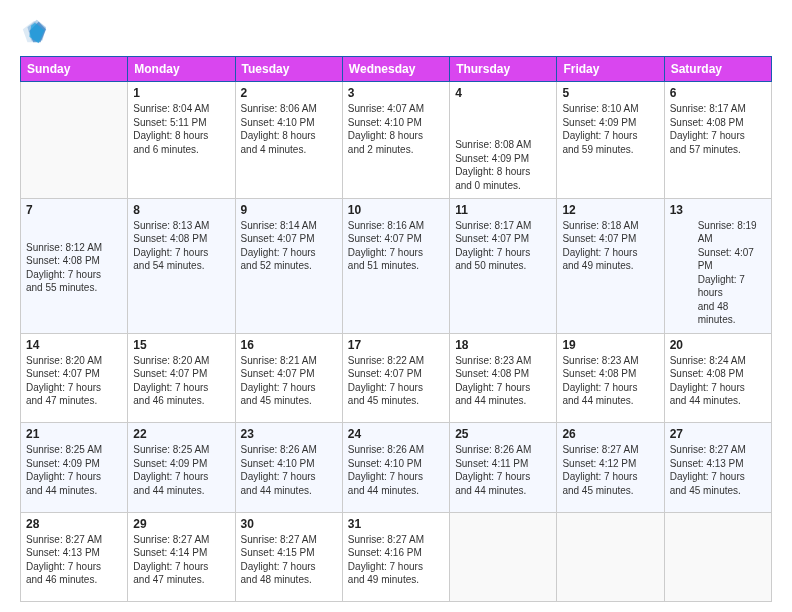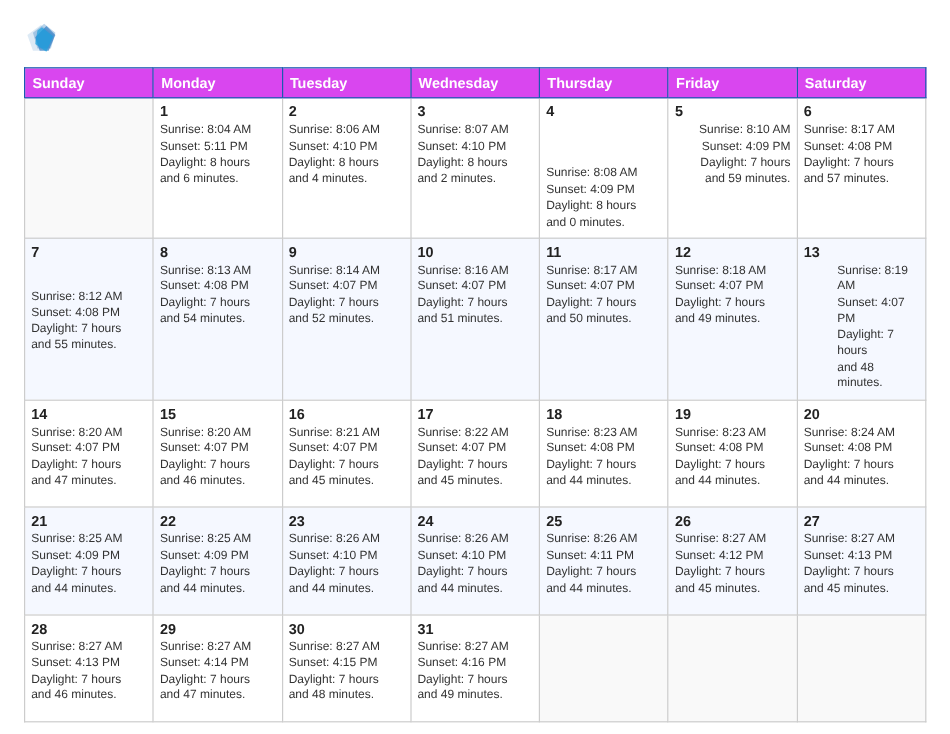--- a/index.html
+++ b/index.html
@@ -150,35 +150,35 @@
           </td>
           <td>
             <span class="day-number">2</span>
             <div class="day-info" style="white-space: pre-line;">Sunrise: 8:06 AM
 Sunset: 4:10 PM
 Daylight: 8 hours
 and 4 minutes.</div>
           </td>
           <td>
             <span class="day-number">3</span>
-            <div class="day-info" style="white-space: pre-line;">Sunrise: 8:07 AM
+            <div class="day-info" style="white-space: pre-line;">Sunrise: 4:07 AM
 Sunset: 4:10 PM
 Daylight: 8 hours
 and 2 minutes.</div>
           </td>
           <td>
             <span class="day-number">4</span>
             <div class="day-info" style="white-space: pre-line; margin-top: 38px;">Sunrise: 8:08 AM
 Sunset: 4:09 PM
 Daylight: 8 hours
 and 0 minutes.</div>
           </td>
           <td>
             <span class="day-number">5</span>
-            <div class="day-info" style="white-space: pre-line; text-align: right;">Sunrise: 8:10 AM
+            <div class="day-info" style="white-space: pre-line;">Sunrise: 8:10 AM
 Sunset: 4:09 PM
 Daylight: 7 hours
 and 59 minutes.</div>
           </td>
           <td>
             <span class="day-number">6</span>
             <div class="day-info" style="white-space: pre-line;">Sunrise: 8:17 AM
 Sunset: 4:08 PM
 Daylight: 7 hours
 and 57 minutes.</div>

